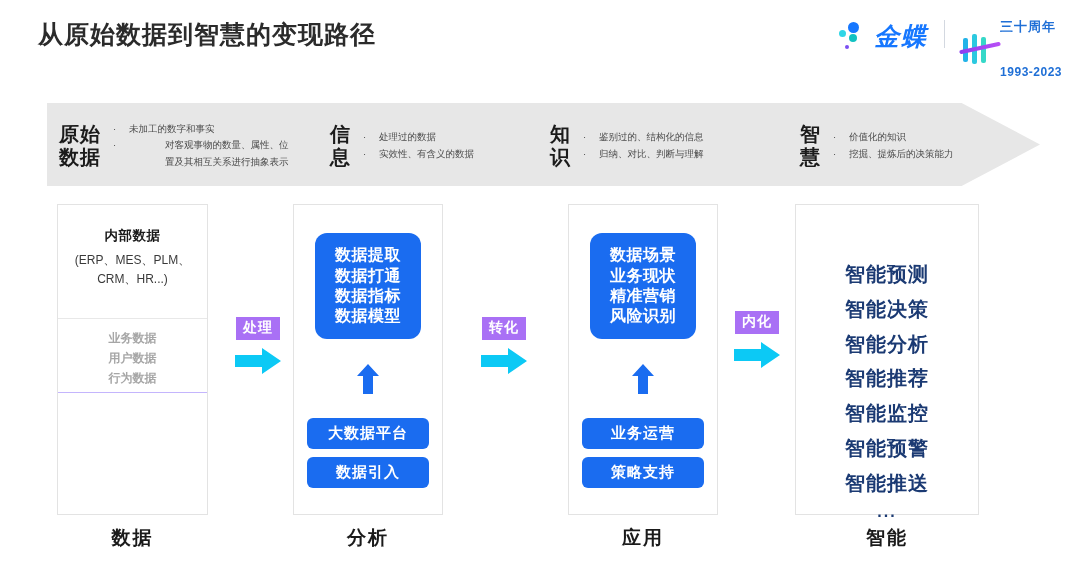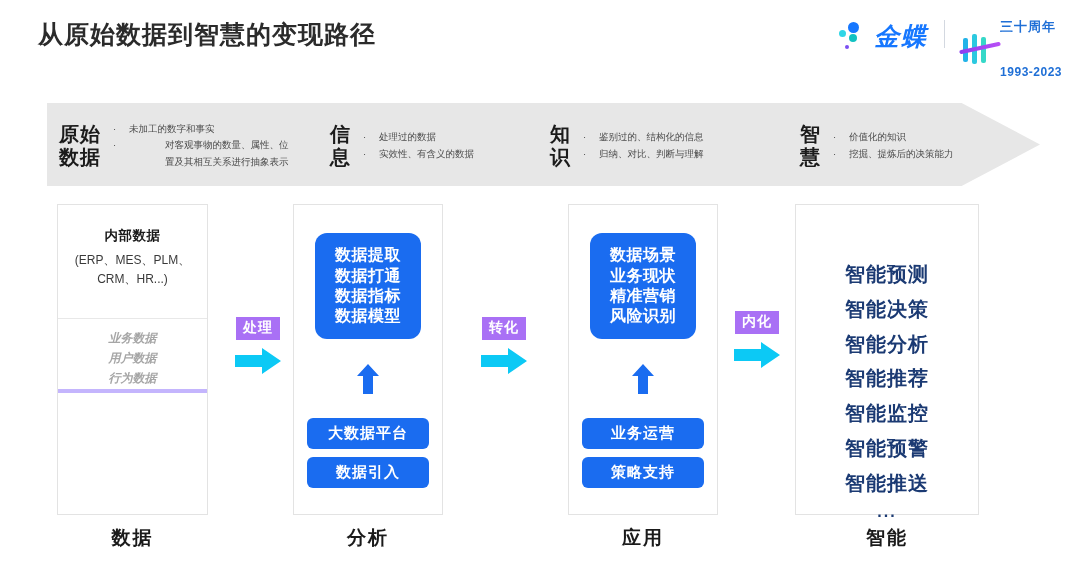--- a/index.html
+++ b/index.html
@@ -190,23 +190,22 @@
     text-align: center;
     padding: 0 6px;
   }
   .c1-top {
     height: 114px;
     border-bottom: 1px solid #e8e8e8;
     padding-top: 22px;
   }
   .c1-mid {
     height: 74px;
-    border-bottom: 4px solid #c4b5fd;
+    border-bottom: 1px solid #c4b5fd;
     padding-top: 10px;
-    font-style: italic;
   }
   .c1-bot {
     height: 120px;
     padding-top: 26px;
   }
   .c1-title {
     font-size: 13.5px;
     font-weight: bold;
     color: #1a1a1a;
     letter-spacing: 0.5px;

